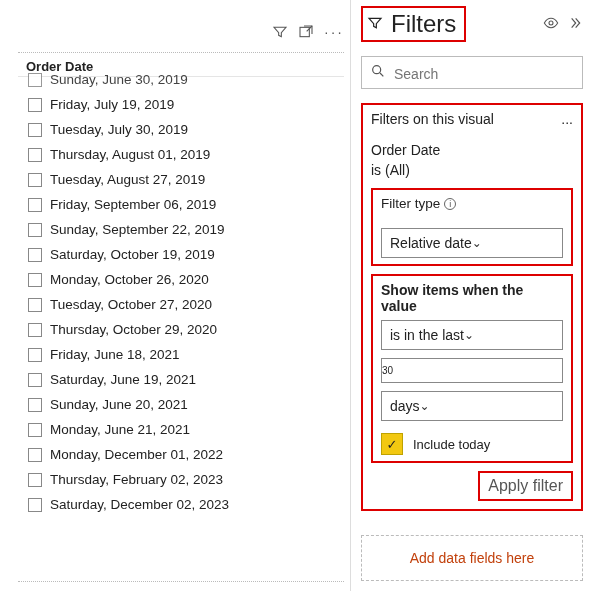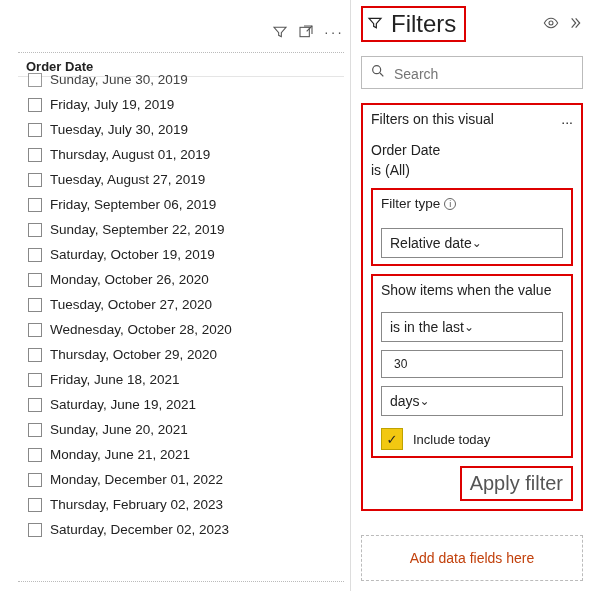--- a/index.html
+++ b/index.html
@@ -124,37 +124,37 @@
     border: 1px solid #888;
     padding: 6px 8px;
     display:flex; justify-content:flex-start; align-items:center;
     font-size:14px;
     background:#fff;
     margin-top:4px;
   }
   .chev { font-size:12px; color:#333; }
   .num-input {
     border: 1px solid #888;
-    padding: 6px 12px;
-    font-size:12px;
+    padding: 6px 0;
+    font-size:10px;
     margin-top:8px;
     background:#fff;
   }
-  .show-label { font-size:14px; margin-bottom:14px;}
+  .show-label { font-size:14px; margin-bottom:6px;font-weight:bold;}
   .include-row { display:flex; align-items:center; gap:10px; margin-top:12px;}
   .chk-yellow {
     width:22px; height:22px; background:#f2c811; border:1px solid #bfa200;
     display:flex; align-items:center; justify-content:center;
     color:#222;
   }
   .apply-row { display:flex; justify-content:flex-end; margin-top:8px;}
   .apply-btn {
     border:2px solid #d00;
     padding:4px 8px;
-    font-size:20px;
+    font-size:16px;
     color:#555;
     background:#fff;
   }
   .add-fields {
     margin: 18px 10px;
     border: 1px dashed #bbb;
     text-align:center;
     padding: 14px 6px;
     color:#c2410c;
     font-size:14px;
@@ -221,24 +221,20 @@
             <input type="checkbox" style="">
             <span>Saturday, October 19, 2019</span>
           </div>
           <div class="date-row">
             <input type="checkbox" style="">
             <span>Monday, October 26, 2020</span>
           </div>
           <div class="date-row">
             <input type="checkbox" style="">
             <span>Tuesday, October 27, 2020</span>
-          </div>
-          <div class="date-row">
-            <input type="checkbox" style="">
-            <span>Wednesday, October 28, 2020</span>
           </div>
           <div class="date-row">
             <input type="checkbox" style="">
             <span>Thursday, October 29, 2020</span>
           </div>
           <div class="date-row">
             <input type="checkbox" style="">
             <span>Friday, June 18, 2021</span>
           </div>
           <div class="date-row">

